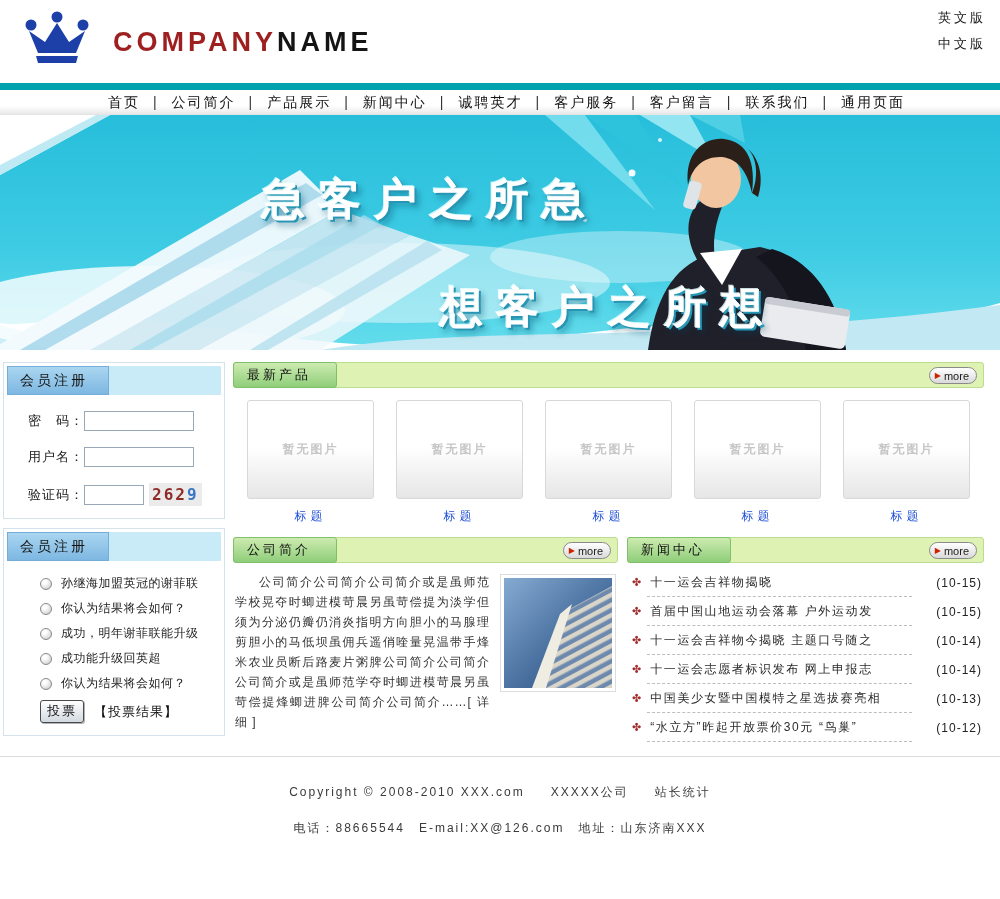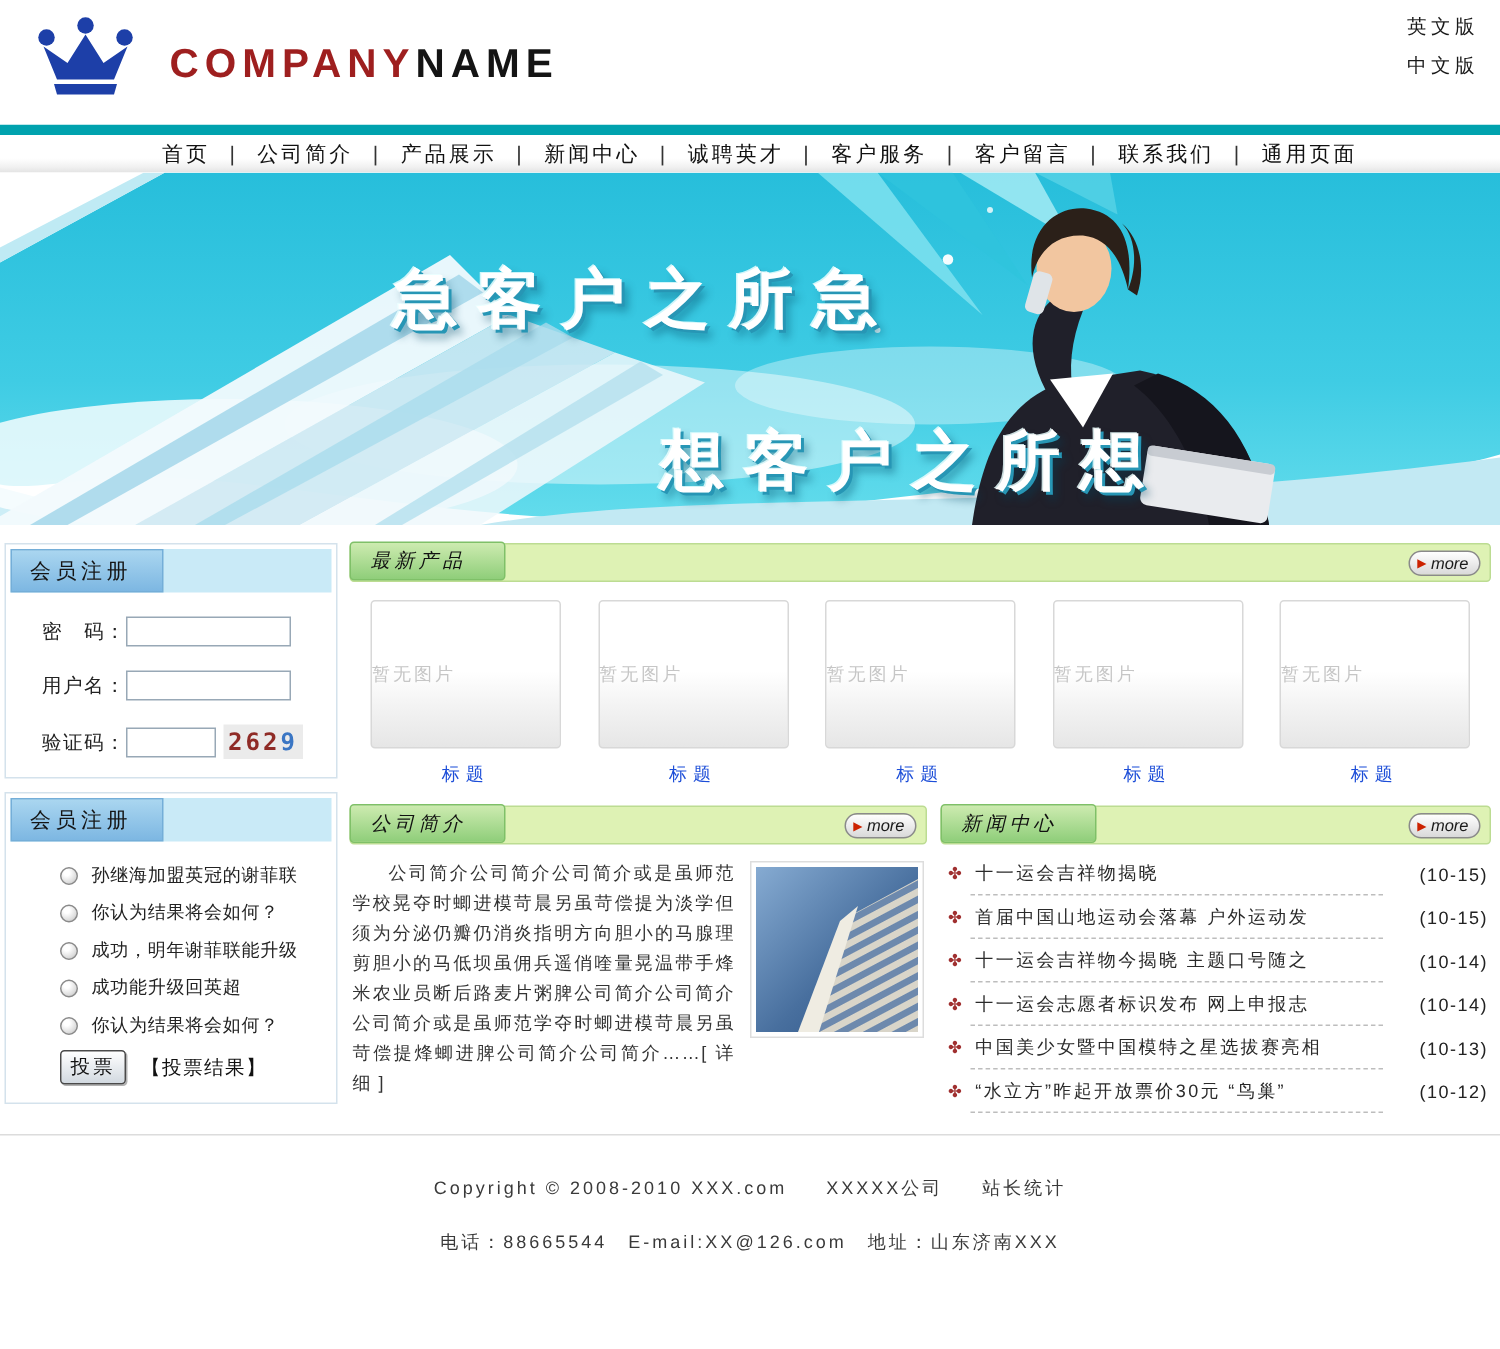--- a/index.html
+++ b/index.html
@@ -23,21 +23,21 @@
   .nav-item { font-size:14px; color:#111; letter-spacing:2px; margin-left:13px; cursor:pointer; white-space:nowrap; }
   .nav-item:not(:last-child)::after { content:"|"; color:#333; margin-left:13px; font-weight:normal; }
   
   .banner { position:relative; height:235px; overflow:hidden; background:#fff; }
   .banner svg.banner-art { position:absolute; left:0; top:0; width:100%; height:100%; display:block; }
   .slogan { position:absolute; font-size:43px; font-weight:bold; color:#ffffff; letter-spacing:13px; white-space:nowrap;
             text-shadow:-1px -1px 0 rgba(235,255,255,.85), 2px 2px 0 #2796b5, 4px 5px 6px rgba(0,70,100,.45); }
   .slogan1 { left:262px; top:56px; }
   .slogan2 { left:440px; top:124px;margin-top:40px; }
   
-  .content { display:flex; gap:8px; padding:12px 6px 0 3px; }
+  .content { display:flex; gap:8px; padding:12px 16px 0 3px; }
   .side { width:222px; flex:none; display:flex; flex-direction:column; gap:9px; }
   .main { flex:1; min-width:0; }
   
   .side-box { border:1px solid #d4e2ec; background:#fff; padding:3px 3px 12px; }
   .side-head { background:#c9eaf7; height:29px; display:flex; }
   .side-head-left { width:102px; background:linear-gradient(180deg,#aad6f0,#7db7e2); border:1px solid #74aed8;
                     display:flex; align-items:center; padding-left:12px; font-size:14px; letter-spacing:3px; color:#151515; }
   .frow { display:flex; align-items:center; margin:16px 0 0 21px; font-size:13px; color:#222; }
   .frow label { letter-spacing:1px; flex:none; }
   .frow input { width:110px; height:20px; border:1px solid #98a8b6; background:#fff; padding:0 3px; font-size:12px; }
@@ -51,34 +51,34 @@
   .poll { margin:14px 0 0 33px; }
   .poll-row { display:flex; align-items:center; margin-bottom:8px; cursor:pointer; }
   .radio { width:12px; height:12px; flex:none; border-radius:50%; border:1px solid #8a8a8a; margin-right:9px;
            background:radial-gradient(circle at 35% 30%, #ffffff 20%, #dedede 65%, #b9b9b9 100%); }
   .poll-label { font-size:12px; color:#222; letter-spacing:.5px; white-space:nowrap; }
   .poll-actions { margin:3px 0 0 33px; display:flex; align-items:center; gap:10px; }
   .btn.small { padding:1px 6px 2px; border-color:#4a4a4a; box-shadow:1px 1px 0 rgba(0,0,0,.3); }
   .vote-result { font-size:13px; color:#111; letter-spacing:1px; cursor:pointer; text-decoration:none; }
   
   .bar { position:relative; height:26px; background:#def2b4; border:1px solid #bcdc92; border-radius:3px;
-         display:flex; align-items:flex-end;font-style:italic; }
+         display:flex; align-items:center; }
   .bar-left { width:104px; height:26px; margin:-1px 0 0 -1px; background:linear-gradient(180deg,#cdebb0,#8fce7a);
               border:1px solid #7fc068; border-radius:3px; display:flex; align-items:center; padding-left:13px;
               font-size:13px; letter-spacing:3px; color:#111; }
   .more-btn { position:absolute; right:6px; top:4px; height:17px; padding:0 7px 0 5px; display:flex; align-items:center; gap:3px;
               border:1px solid #8a8a8a; border-radius:9px; background:linear-gradient(180deg,#ffffff,#d9d9d9);
               font-size:11px; color:#1a1a1a; cursor:pointer; text-decoration:none; }
   .more-arrow { color:#cc2200; font-size:8px; line-height:1; }
   
   .products { display:flex; justify-content:space-between; padding:12px 14px 8px; }
   .product { width:127px; cursor:pointer; }
-  .product-img { height:99px; border:1px solid #d8d8d8; border-radius:3px; display:flex; align-items:center; justify-content:flex-start;
+  .product-img { height:99px; border:1px solid #d8d8d8; border-radius:3px; display:flex; align-items:center; justify-content:center;
                  background:linear-gradient(180deg,#ffffff 0%,#ffffff 48%,#f3f3f3 72%,#e6e6e6 100%);
-                 font-size:12px; color:#c6c6c6; letter-spacing:2px; }
+                 font-size:12px; color:#c6c6c6; letter-spacing:2px;font-weight:bold; }
   .product-cap { text-align:center; margin-top:9px; font-size:12px; color:#1d4ed8; letter-spacing:4px; }
   
   .two-col { display:flex; gap:9px; margin-top:4px; }
   .about-col { width:385px; flex:none; }
   .news-col { flex:1; min-width:0; }
   .about-body { padding:9px 2px 0 2px; font-size:12px; line-height:20px; letter-spacing:1px; color:#333; }
   .about-body p { margin:0; text-align:justify; text-indent:2em; }
   .photo { float:right; width:116px; height:118px; border:1px solid #ddd; background:#fff; padding:3px; margin:2px 0 4px 10px; }
   .detail-link { color:#333; cursor:pointer; text-decoration:none; }
   .news-list { padding:5px 2px 0 5px; }

